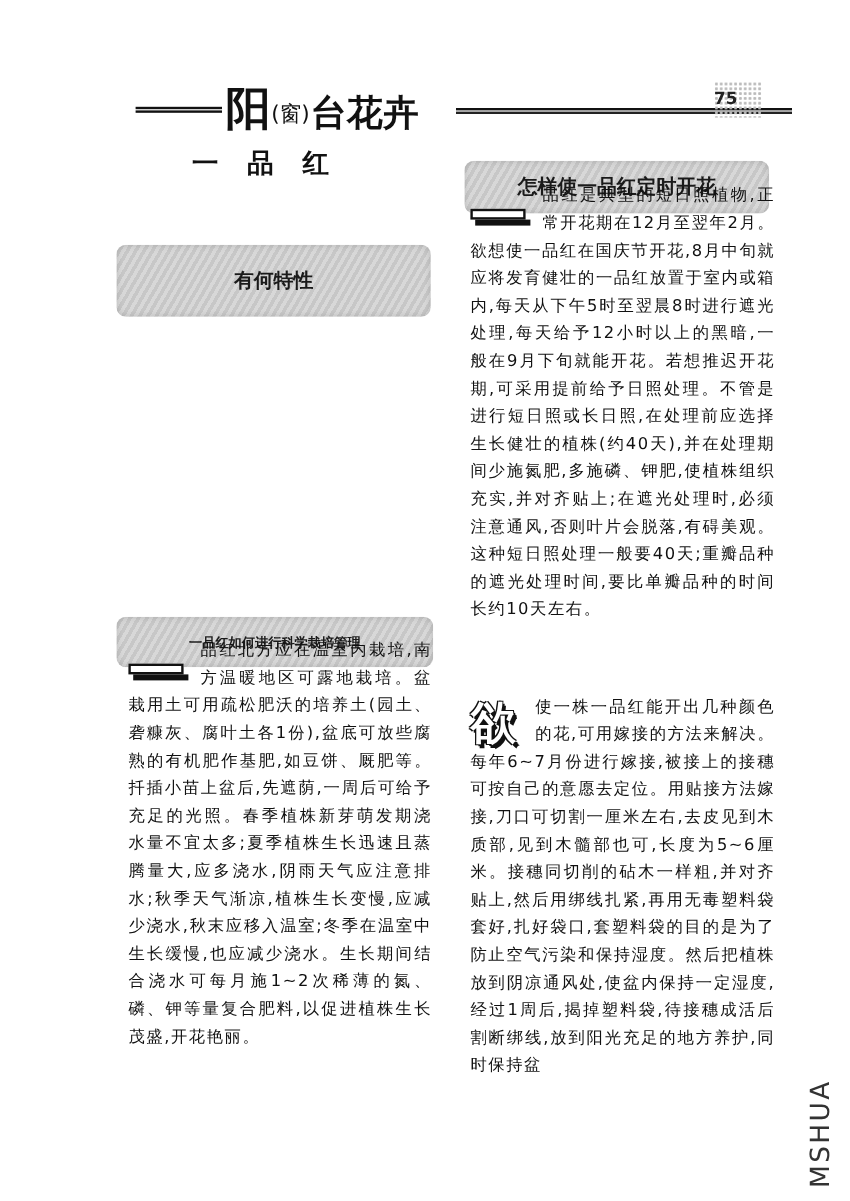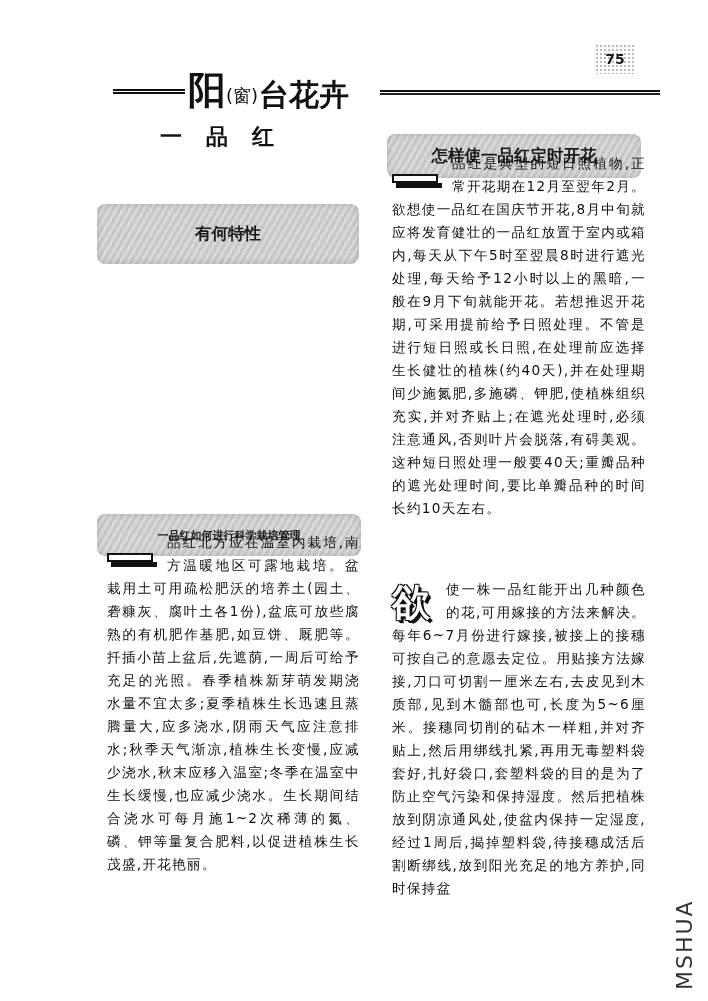--- a/index.html
+++ b/index.html
@@ -9,22 +9,22 @@
 
   
   .hdr-rule-left { position:absolute; left:113px; top:89px; width:72px; height:5px;
                    border-top:2px solid #111; border-bottom:2px solid #111; box-sizing:border-box; }
   .hdr-title { position:absolute; left:188px; top:66px; height:44px; display:flex; align-items:flex-end; }
   .hdr-big { font-family:"DejaVu Serif", serif; font-weight:bold; font-size:38px; line-height:40px; letter-spacing:-1px; }
   .hdr-paren { font-size:18px; line-height:28px; margin:0 1px; }
   .hdr-rest { font-weight:bold; font-size:30px; line-height:30px;text-align:center; }
   .hdr-rule-right { position:absolute; left:380px; top:90px; width:280px; height:5px;
                     border-top:2px solid #111; border-bottom:2px solid #222; box-sizing:border-box; }
-  .page-num { position:absolute; left:595px; top:44px; width:40px; height:30px; font-size:14px; font-weight:bold;
-              text-align:center; line-height:30px; color:#222;
+  .page-num { position:absolute; left:595px; top:68px; width:40px; height:30px; font-size:14px; font-weight:bold;
+              line-height:30px; color:#222;
               background:radial-gradient(circle, #bbb 1px, transparent 1.5px) 0 0/4px 4px; }
 
   .article-title { position:absolute; left:160px; top:122px; width:150px; text-align:left;
                    font-weight:bold; font-size:22px; letter-spacing:24px; line-height:30px; }
 
   
   .sec { position:absolute; background:#cfcfcf; border-radius:8px;
          box-shadow: inset 0 0 6px rgba(0,0,0,0.15);
          background-image: repeating-linear-gradient(120deg, rgba(255,255,255,0.18) 0 3px, rgba(0,0,0,0.04) 3px 6px);
          display:flex; flex-direction:column; align-items:center; justify-content:center;

